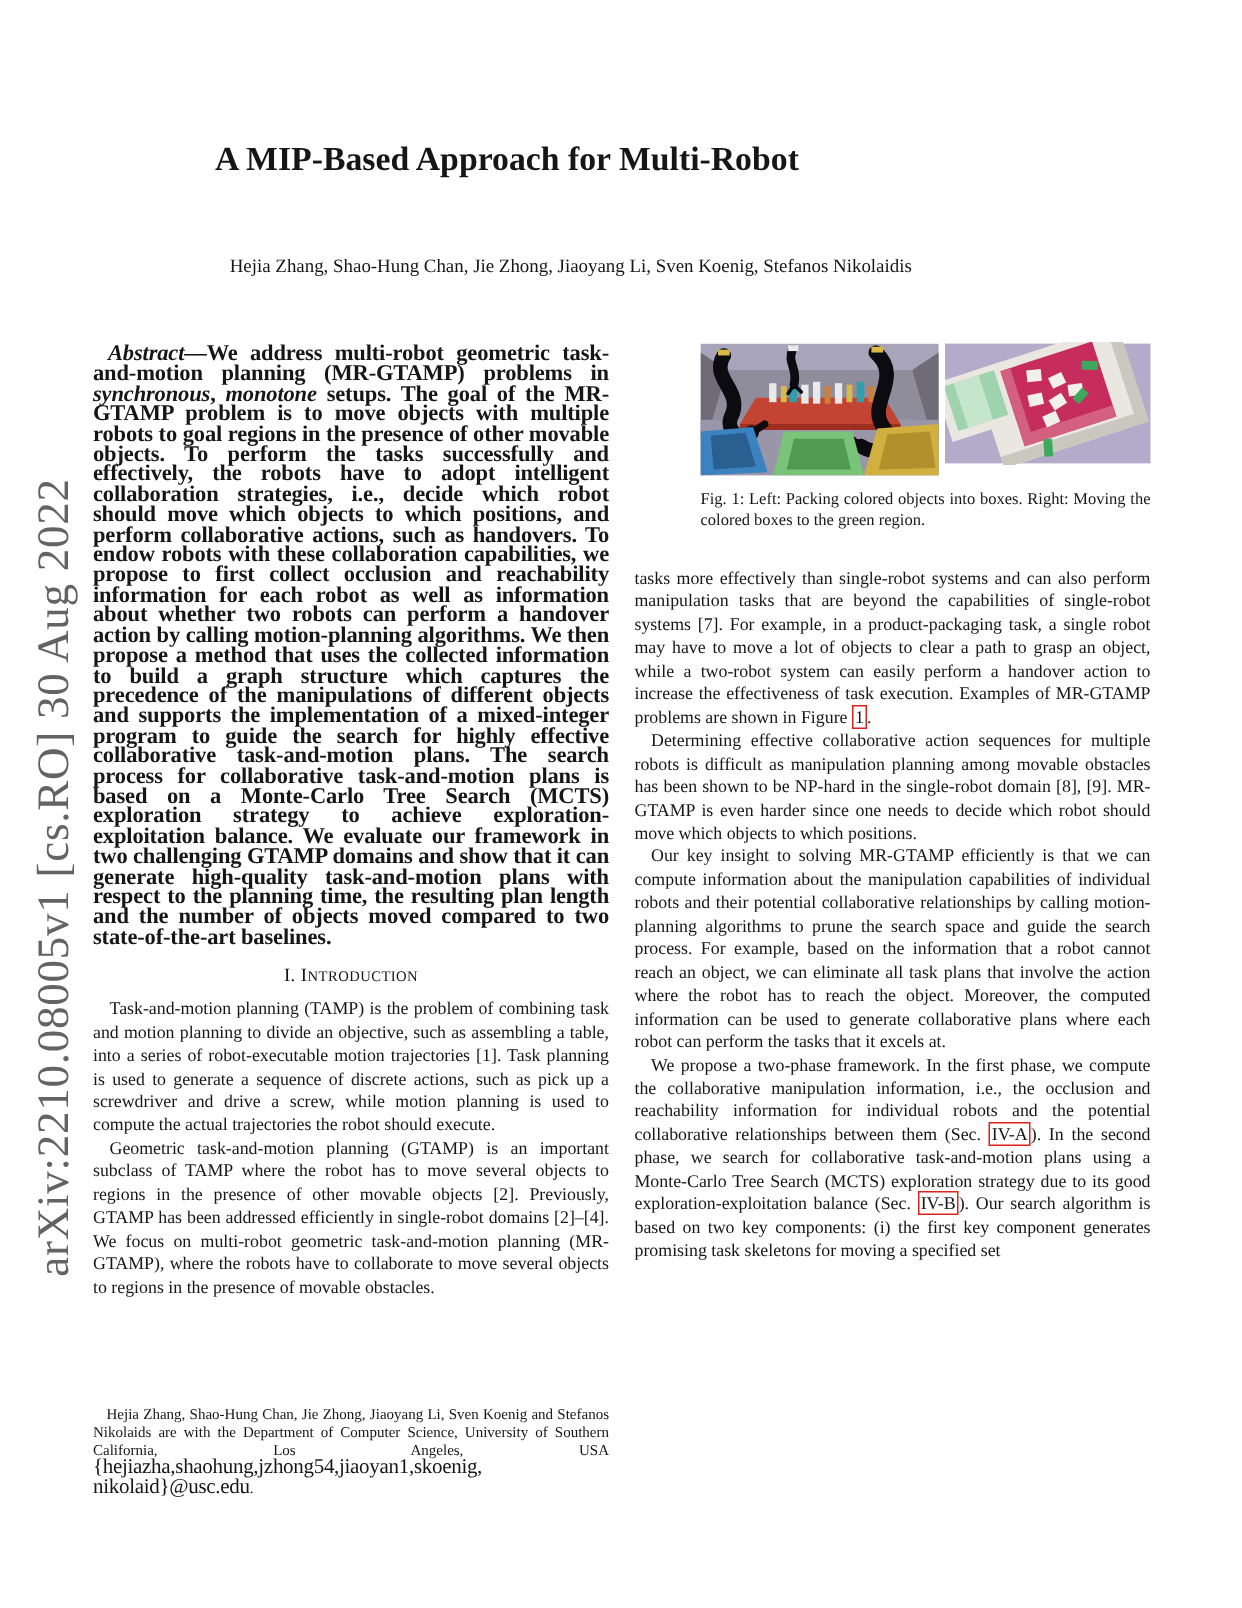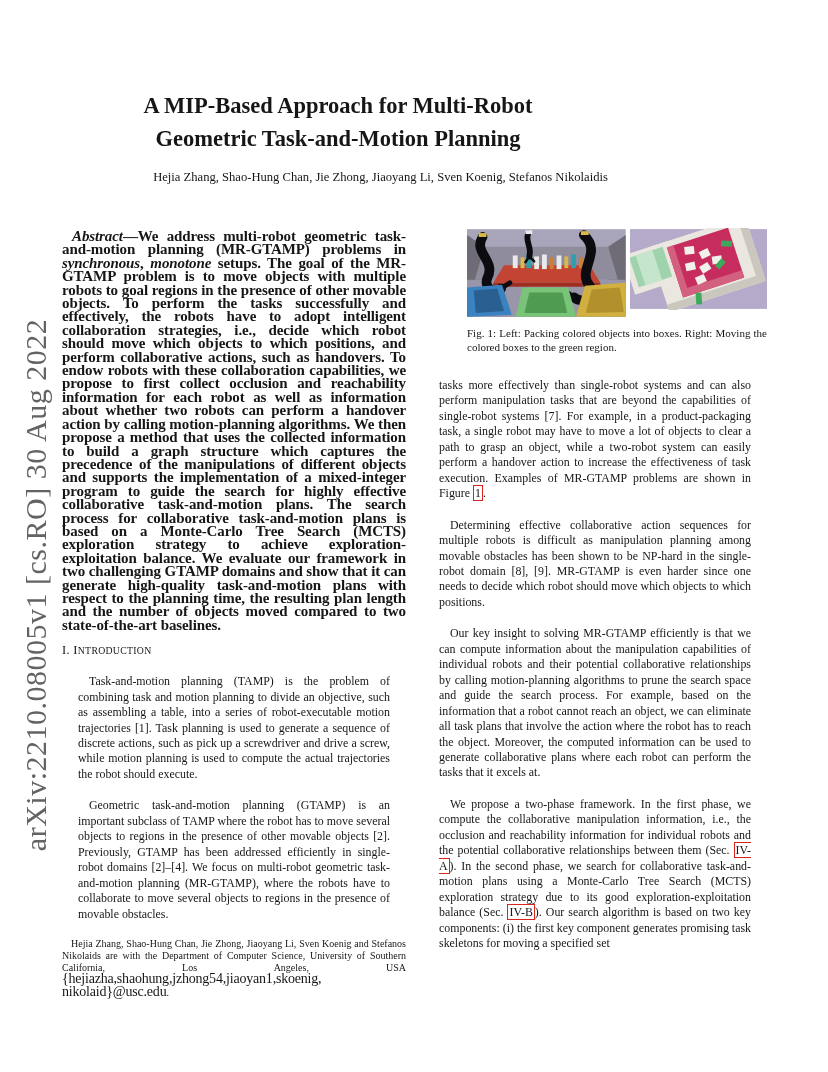--- a/index.html
+++ b/index.html
@@ -27,24 +27,24 @@
   
   .col{position:absolute;width:344px;text-align:justify;}
   .col-left{left:62px;top:230px;}
   .col-right{left:423px;top:228px;}
   .abstract{
     margin:0;font-size:15px;line-height:13.4px;font-weight:bold;
     text-indent:10px;letter-spacing:-0.1px;
   }
   .section-heading{
     margin:11px 0 7px 0;font-weight:normal;font-size:12.5px;
-    letter-spacing:0.3px;
+    text-align:center;letter-spacing:0.3px;
   }
   .body-par{
-    margin:16px;font-size:11.9px;line-height:15.45px;text-indent:11px;
+    margin:0;font-size:11.9px;line-height:15.45px;text-indent:11px;
   }
   .body-par.no-indent{text-indent:0;}
   .seg-b{font-weight:bold;}
   .seg-i{}
   .seg-bi{font-weight:bold;font-style:italic;}
   .seg-sc{font-size:0.78em;}
   .seg-link{
     border:1px solid var(--link-box-red,#d9231c);
     padding:0 1px;line-height:1;
   }
@@ -94,21 +94,20 @@
 </style>
 </head>
 <body>
 
 <div class="page">
 
   <div class="arxiv-banner">arXiv:2210.08005v1  [cs.RO]  30 Aug 2022</div>
 
   <h1 class="title">
     <span style="display:block">A MIP-Based Approach for Multi-Robot</span>
-    <span style="display:block">Geometric Task-and-Motion Planning</span>
   </h1>
 
   <div class="authors">Hejia Zhang, Shao-Hung Chan, Jie Zhong, Jiaoyang Li, Sven Koenig, Stefanos Nikolaidis</div>
 
   <div class="col col-left">
     <p class="abstract"><span class="seg-bi">Abstract</span><span class="seg-b">—We address multi-robot geometric task-and-motion planning (MR-GTAMP) problems in </span><span class="seg-bi">synchronous</span><span class="seg-b">, </span><span class="seg-bi">monotone</span><span class="seg-b"> setups. The goal of the MR-GTAMP problem is to move objects with multiple robots to goal regions in the presence of other movable objects. To perform the tasks successfully and effectively, the robots have to adopt intelligent collaboration strategies, i.e., decide which robot should move which objects to which positions, and perform collaborative actions, such as handovers. To endow robots with these collaboration capabilities, we propose to first collect occlusion and reachability information for each robot as well as information about whether two robots can perform a handover action by calling motion-planning algorithms. We then propose a method that uses the collected information to build a graph structure which captures the precedence of the manipulations of different objects and supports the implementation of a mixed-integer program to guide the search for highly effective collaborative task-and-motion plans. The search process for collaborative task-and-motion plans is based on a Monte-Carlo Tree Search (MCTS) exploration strategy to achieve exploration-exploitation balance. We evaluate our framework in two challenging GTAMP domains and show that it can generate high-quality task-and-motion plans with respect to the planning time, the resulting plan length and the number of objects moved compared to two state-of-the-art baselines.</span></p>
     <h2 class="section-heading"><span>I. I</span><span class="seg-sc">NTRODUCTION</span></h2>
     <p class="body-par"><span>Task-and-motion planning (TAMP) is the problem of combining task and motion planning to divide an objective, such as assembling a table, into a series of robot-executable motion trajectories [1]. Task planning is used to generate a sequence of discrete actions, such as pick up a screwdriver and drive a screw, while motion planning is used to compute the actual trajectories the robot should execute.</span></p>
     <p class="body-par"><span>Geometric task-and-motion planning (GTAMP) is an important subclass of TAMP where the robot has to move several objects to regions in the presence of other movable objects [2]. Previously, GTAMP has been addressed efficiently in single-robot domains [2]–[4]. We focus on </span><span class="seg-i">multi-robot geometric task-and-motion planning</span><span> (MR-GTAMP), where the robots have to collaborate to move several objects to regions in the presence of movable obstacles.</span></p>
   </div>

